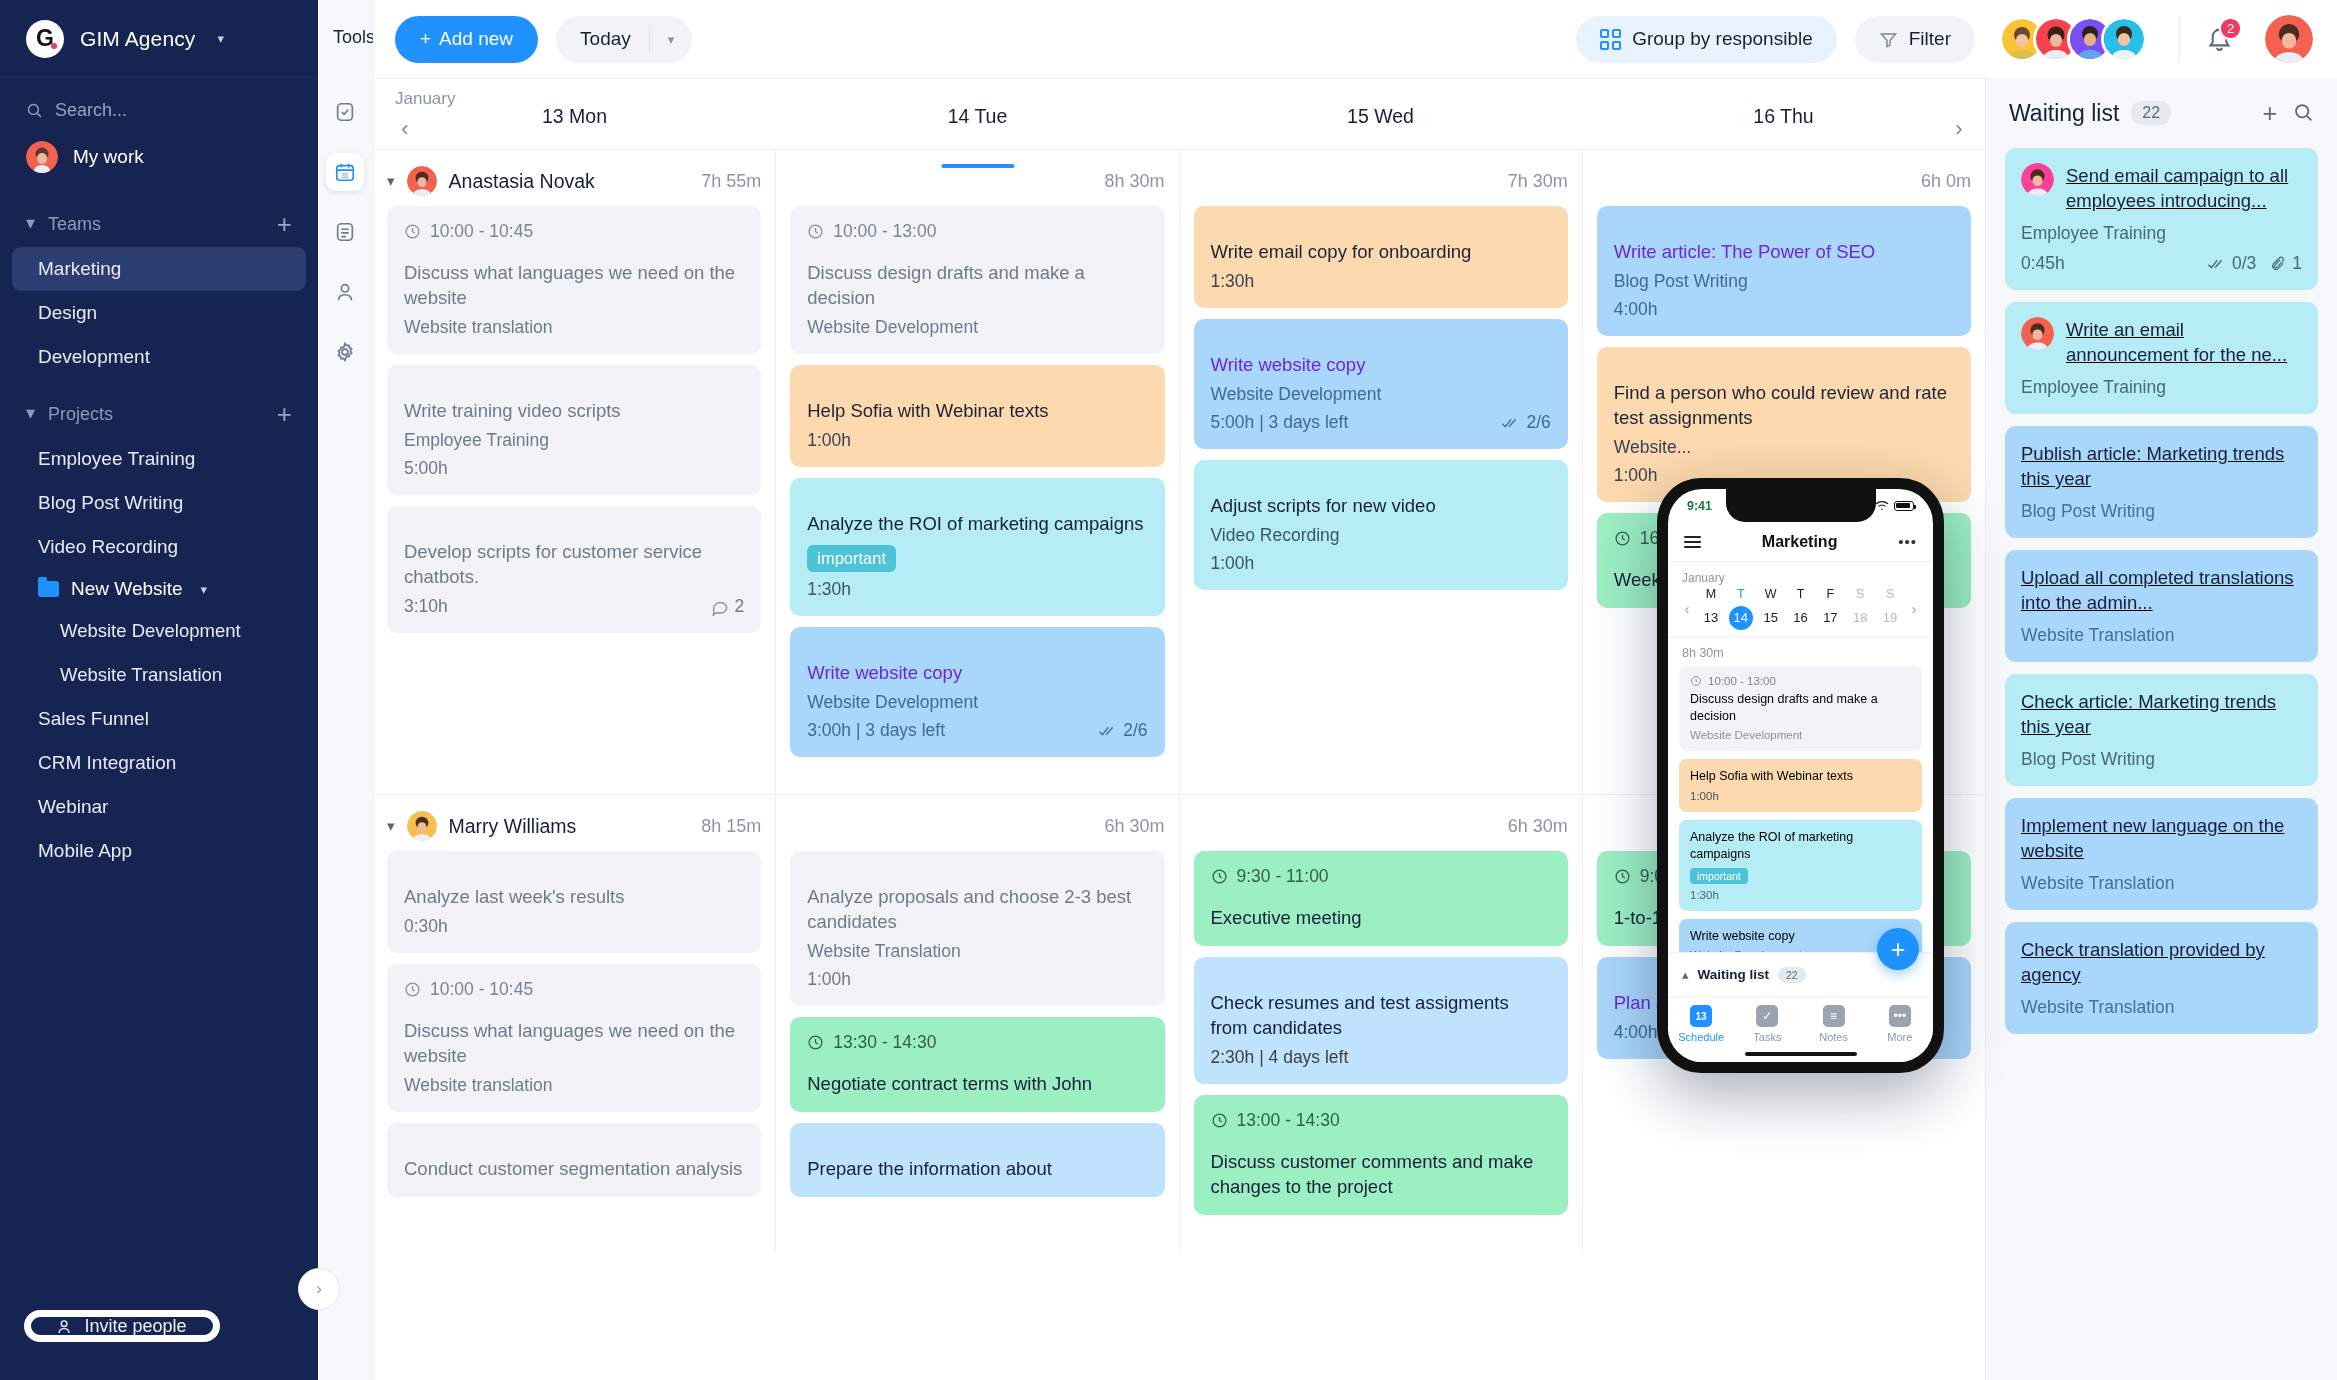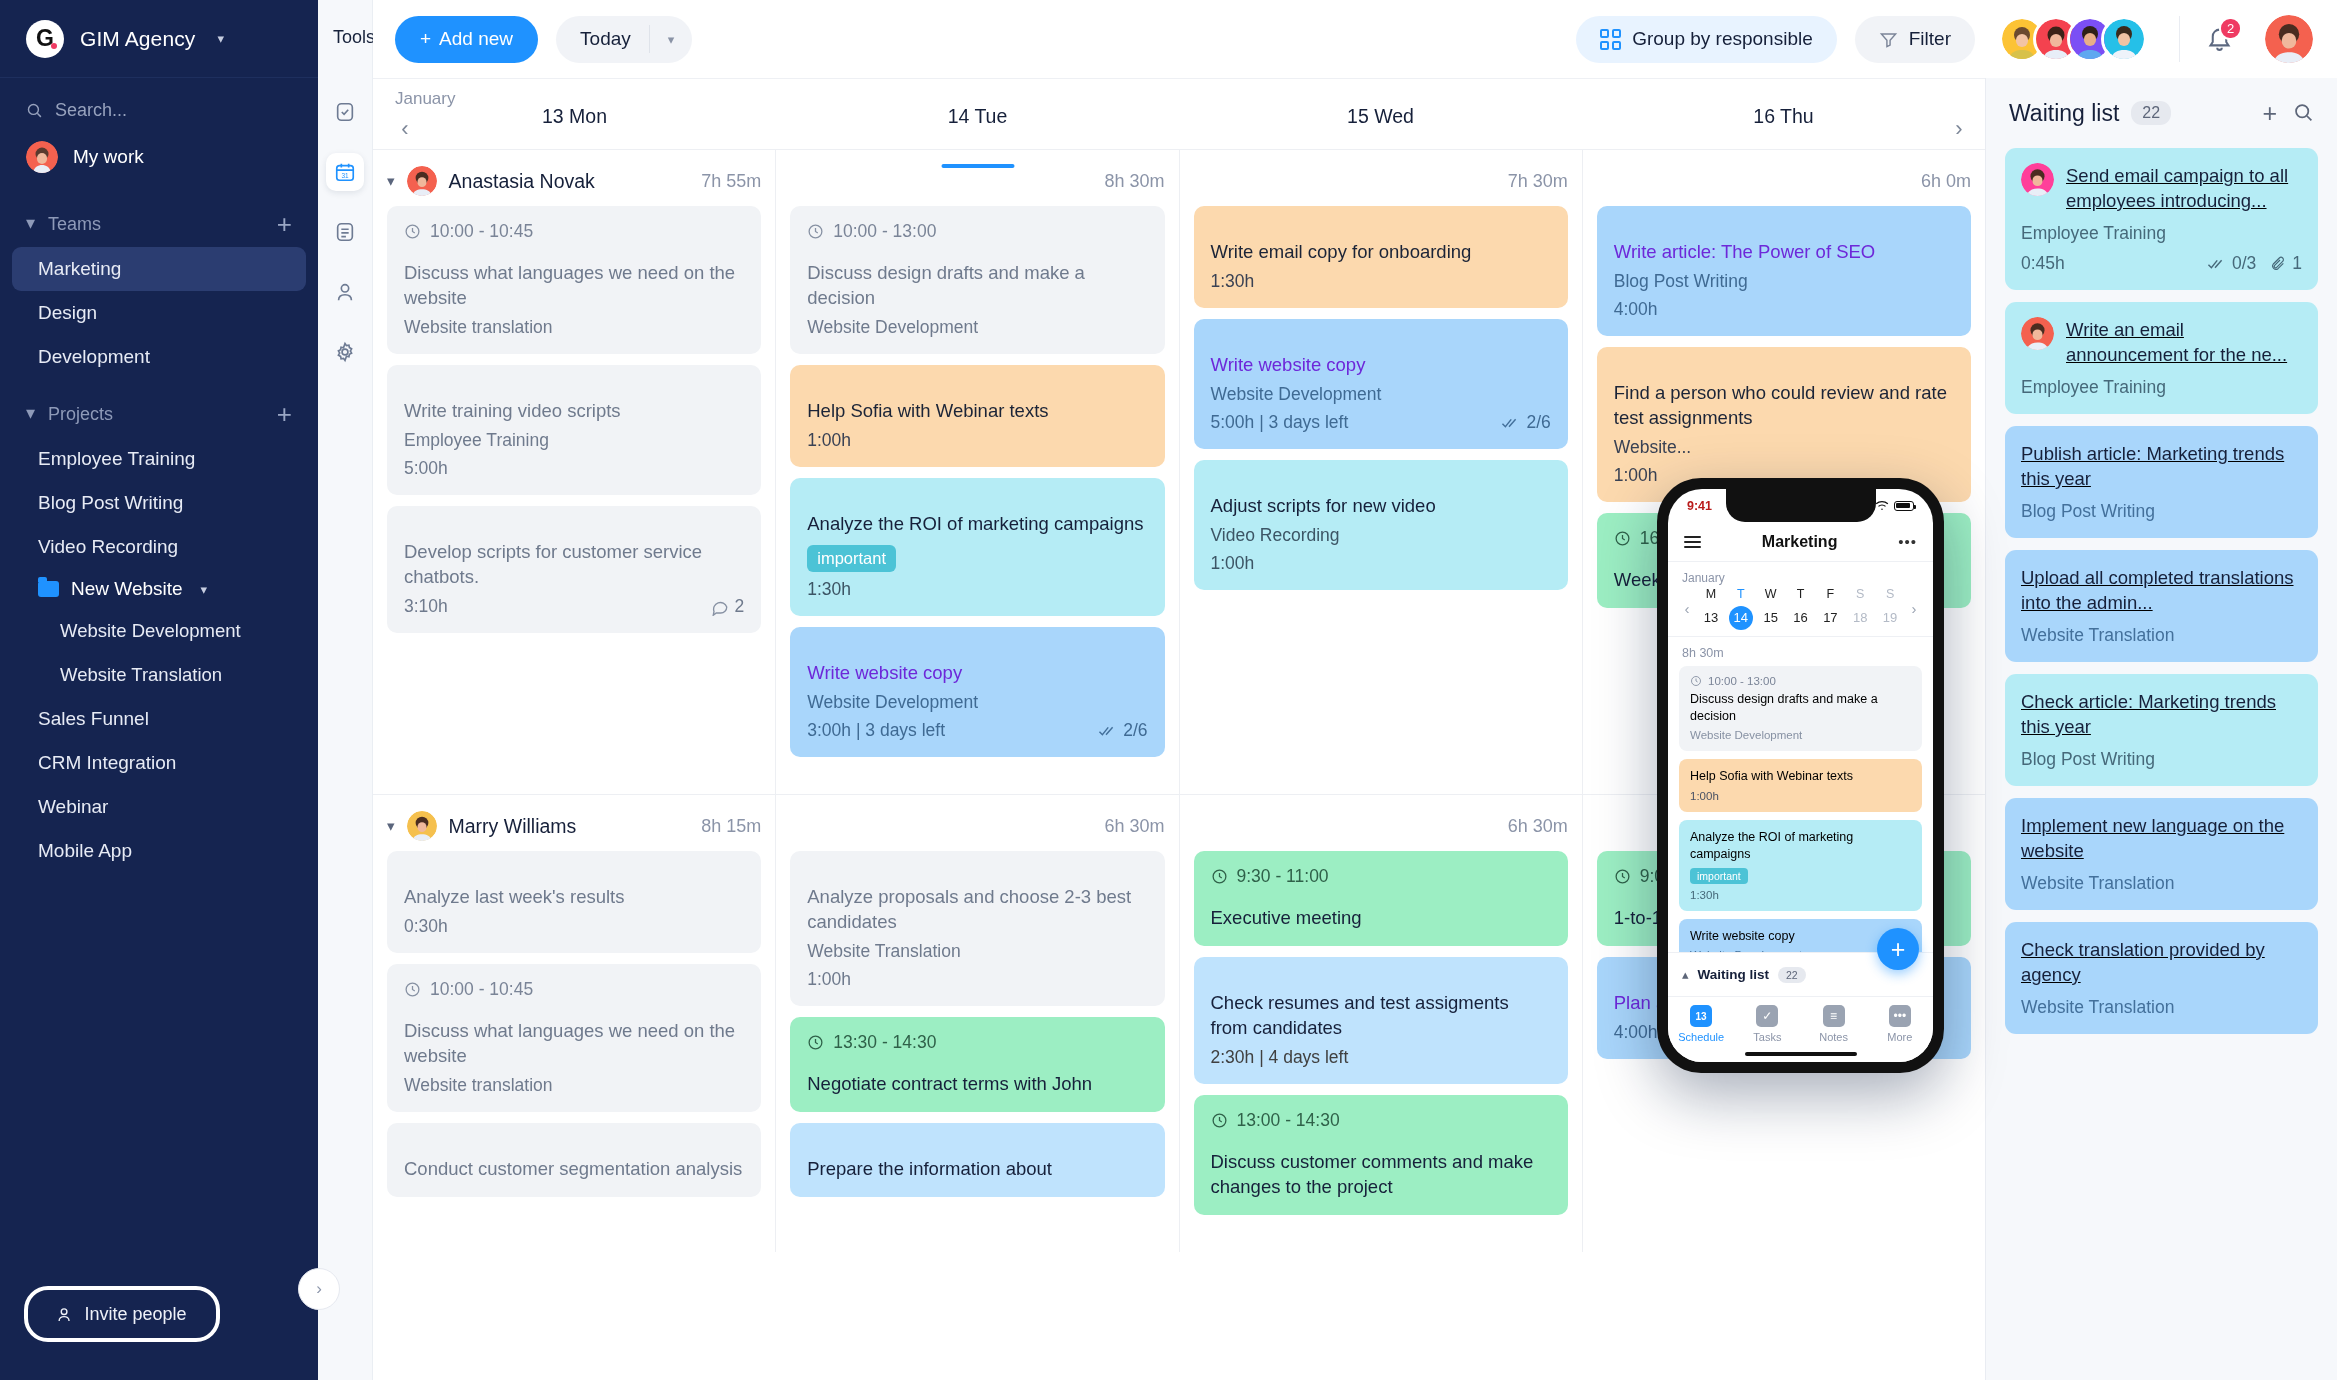--- a/index.html
+++ b/index.html
@@ -61,21 +61,21 @@
     display: flex; align-items: center; gap: 12px;
     padding: 9px 26px; font-size: 19px; margin: 0 12px;
   }
   .folder-ico { width: 21px; height: 16px; background:#1f92ff; border-radius: 3px;
                 position: relative; flex: 0 0 21px;}
   .folder-ico::before{content:"";position:absolute;top:-4px;left:0;width:9px;height:5px;
                 background:#1f92ff;border-radius:2px 2px 0 0;}
 
   .invite {
     position: absolute; left: 24px; bottom: 38px;
-    width: 196px; height: 56px; border: 4px solid #ffffff; border-radius: 24px;
+    width: 196px; height: 32px; border: 7px solid #ffffff; border-radius: 24px;
     display: flex; align-items: center; justify-content: center; gap: 10px;
     font-size: 18px; color: #eef1f8;
   }
   .sidebar-collapse{
     position:absolute; right:-22px; bottom: 70px; width:42px;height:42px;
     border-radius:50%; background:#fff; border:1px solid #e6e9f0;
     display:flex;align-items:center;justify-content:center; color:#8c96ab; font-size:17px;
     z-index: 6;
   }
 
@@ -223,21 +223,21 @@
   .phone-scr {
     width: 100%; height: 100%; background: #fff; border-radius: 34px; overflow: hidden;
     position: relative;
   }
   .notch {
     position: absolute; left: 50%; transform: translateX(-50%); top: 0;
     width: 150px; height: 33px; background: #111; border-radius: 0 0 19px 19px; z-index:3;
   }
   .ph-status {
     height: 33px; display: flex; align-items: center; justify-content: space-between;
-    padding: 0 19px; font-size: 12.5px; font-weight: 700; color:#b91c1c;
+    padding: 0 19px; font-size: 12.5px; font-weight: 700; color:#15803d;
   }
   .ph-status .rs { display:flex; align-items:center; gap:5px; }
   .ph-bars { display:flex; align-items:flex-end; gap:1.5px; height: 10px;}
   .ph-bars i{ width:2.5px; background:#111; border-radius:1px; display:block;}
   .bat { width:20px;height:10px;border:1.4px solid #111;border-radius:3px;position:relative;}
   .bat::before{content:"";position:absolute;left:1.2px;top:1.2px;bottom:1.2px;right:3px;background:#111;border-radius:1px;}
   .bat::after{content:"";position:absolute;right:-3.2px;top:3px;width:2px;height:4px;background:#111;border-radius:0 1px 1px 0;}
   .ph-title {
     height: 40px; display:flex;align-items:center;justify-content:space-between;
     padding: 0 16px; border-bottom: 1px solid #eef0f4;

